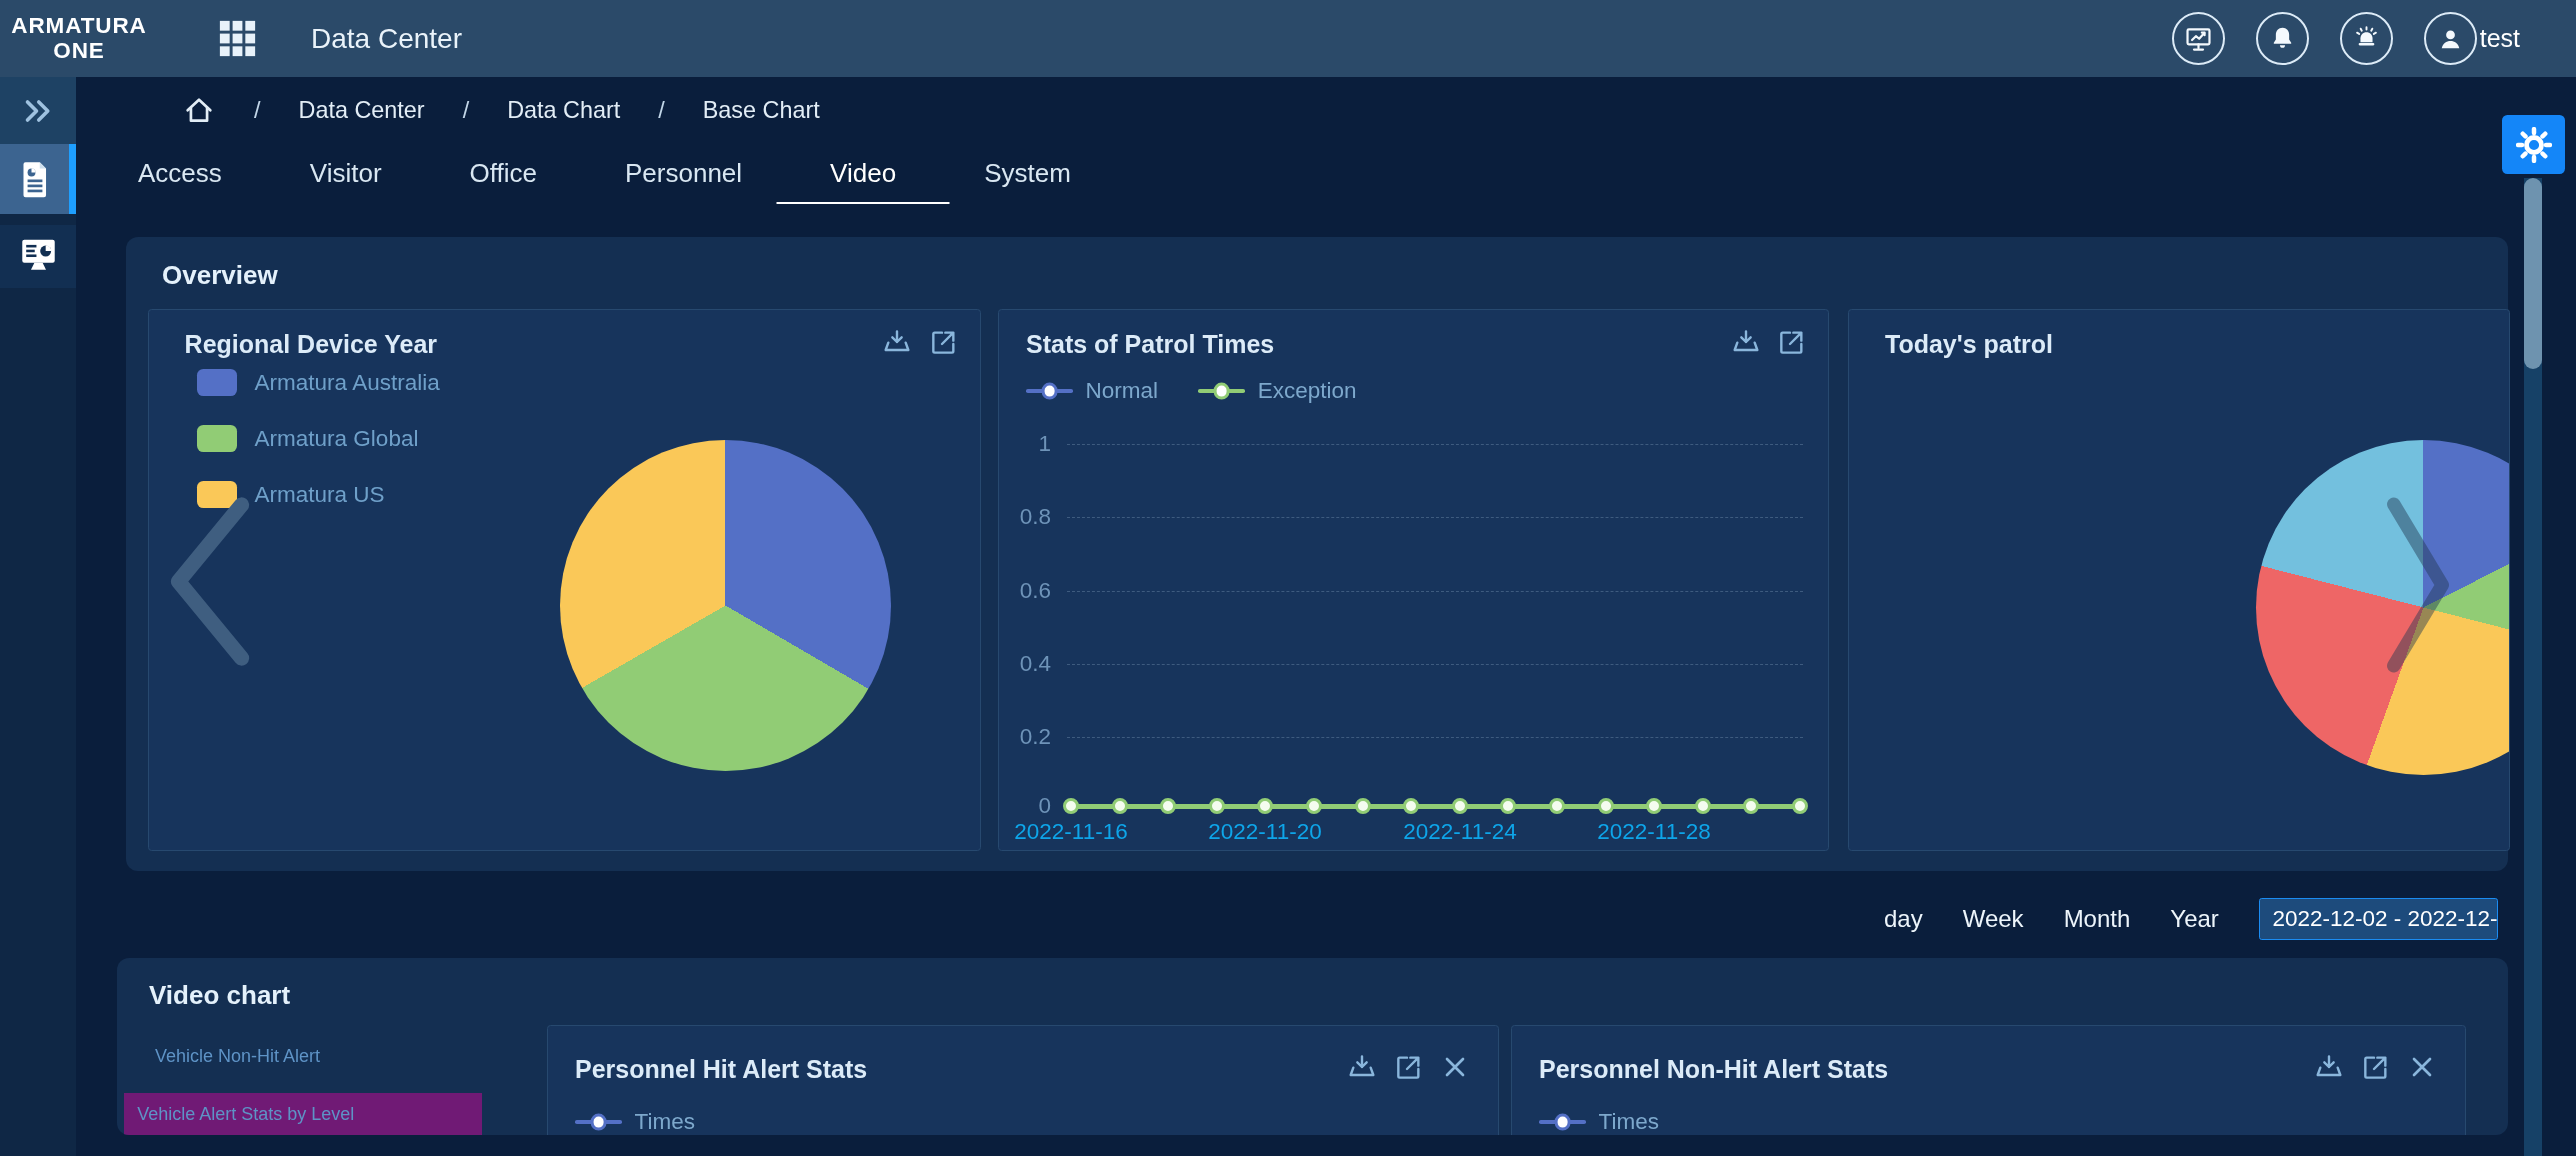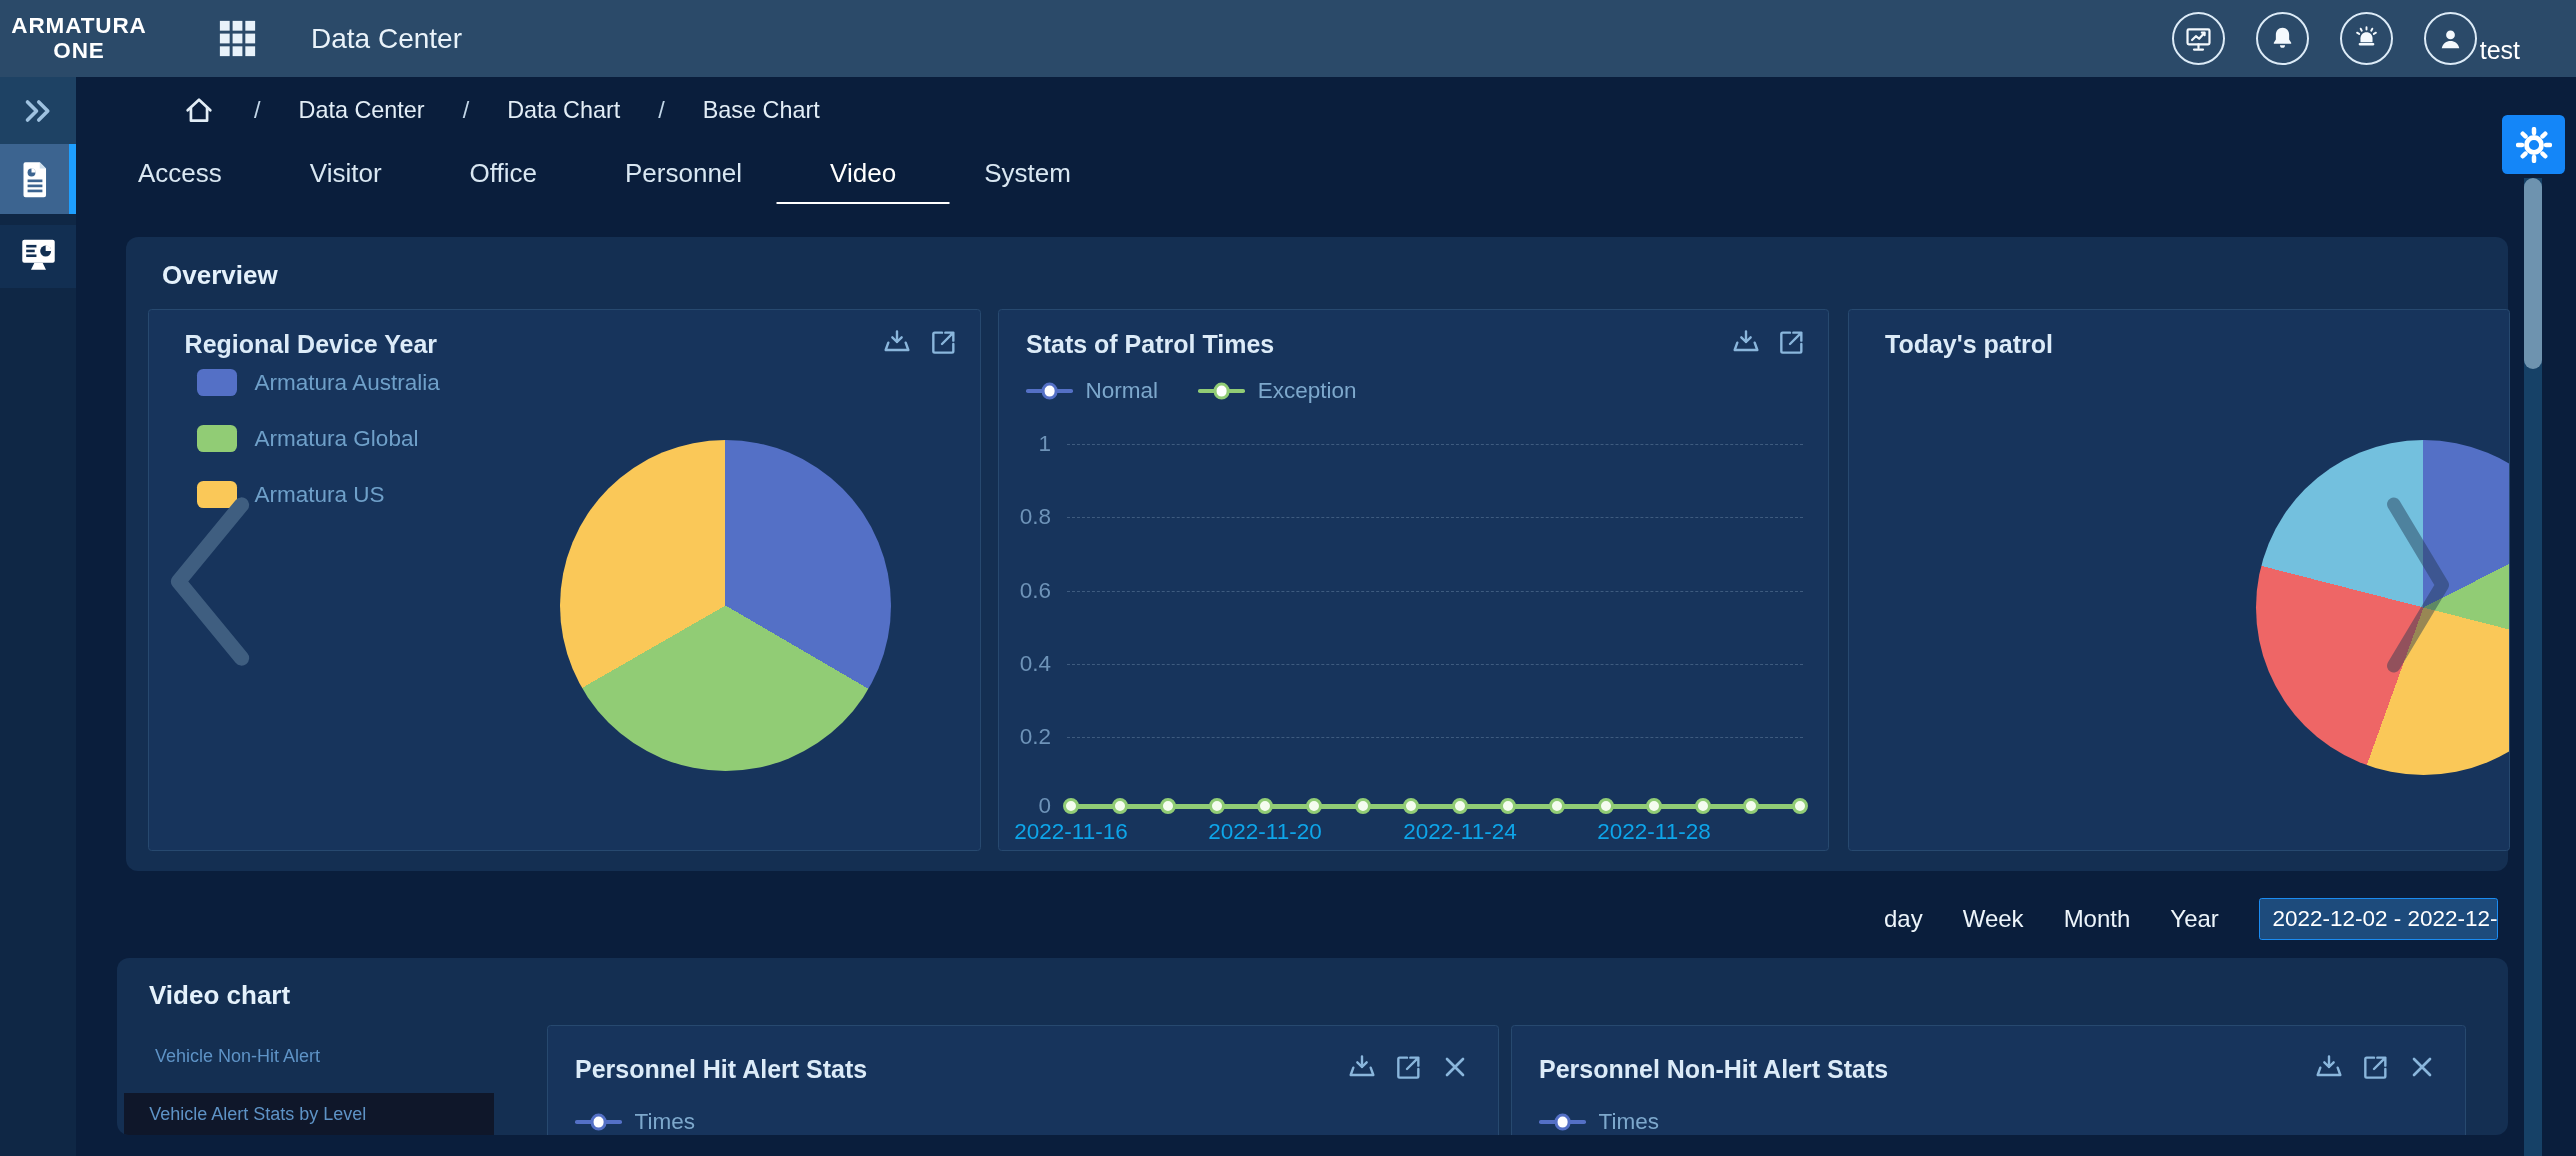--- a/index.html
+++ b/index.html
@@ -10,21 +10,21 @@
   }
   svg{display:block}
 
   
   .topbar{position:absolute;top:0;left:0;width:2576px;height:77px;background:#2b4a69;display:flex;align-items:center}
   .logo{width:158px;text-align:center;color:#ffffff;font-weight:bold;font-size:22.5px;line-height:1.08;letter-spacing:0.9px}
   .grid-btn{margin-left:56px;cursor:pointer}
   .app-title{margin-left:50px;font-size:28px;color:#eaf3fa}
   .top-actions{margin-left:auto;display:flex;align-items:center;gap:31px;padding-right:56px}
   .circle-ic{width:49px;height:49px;border:2.7px solid #dcebf7;border-radius:50%;display:flex;align-items:center;justify-content:center;cursor:pointer;color:#f4f9fd}
-  .user-chip{display:flex;align-items:flex-end;gap:3px;color:#ffffff;font-size:25px;cursor:pointer}
+  .user-chip{display:flex;align-items:center;gap:3px;color:#ffffff;font-size:25px;cursor:pointer}
 
   
   .sidebar{position:absolute;top:77px;left:0;width:76px;height:1079px;background:#0f2745}
   .expand-btn{height:67px;background:#1e4264;display:flex;align-items:center;justify-content:center;cursor:pointer;color:#9fc2e0}
   .side-item{height:70px;display:flex;align-items:center;justify-content:center;cursor:pointer}
   .side-item.active{background:#3c6490;border-right:7.2px solid #1e9fff}
   .side-item.second{height:63px;margin-top:10.8px;background:#122f52}
 
   
   .breadcrumb{position:absolute;top:77px;left:76px;height:67px;display:flex;align-items:center;gap:38px;padding-left:106px;font-size:23.4px;color:#e2edf6}
@@ -71,21 +71,21 @@
   .car-arrow{position:absolute;z-index:5;cursor:pointer}
 
   
   #filter-row{position:absolute;top:897px;left:1884px;height:43px;display:flex;align-items:center;gap:40px;font-size:24px;color:#edf5fb}
   .filter-btn{cursor:pointer}
   .date-range{width:225px;height:40px;background:#1d4b7c;border:1.8px solid #1b8cf2;border-radius:2.7px;color:#ffffff;font-size:22.5px;display:flex;align-items:center;padding-left:12.6px;overflow:hidden;white-space:nowrap;cursor:pointer}
 
   
   #video-panel{left:117px;top:958px;width:2391px;height:177px;overflow:hidden}
   .vlist-item{position:absolute;font-size:18px;color:#5e93c6;cursor:pointer}
-  .vlist-item.boxed{left:7.2px;top:135px;width:345px;height:42px;background:#0f172a;display:flex;align-items:center;padding-left:25px}
+  .vlist-item.boxed{left:7.2px;top:135px;width:345px;height:42px;background:#701a75;display:flex;align-items:center;padding-left:13px}
   .vcard{position:absolute;top:67px;height:189px;background:#17345c;border:0.9px solid #27496f;border-radius:3.6px;overflow:hidden}
   #vcard-hit{left:430px;width:950px}
   #vcard-nonhit{left:1394px;width:953px}
   .vcard .card-title{left:27px;top:29px}
   .vcard .card-actions{top:25px;right:27px}
   .vcard .line-legend{left:27px;top:83px}
 
   
   .sb-track{position:absolute;left:2524px;top:178px;width:18px;height:979px;background:#164167}
   .sb-thumb{position:absolute;left:2524px;top:178px;width:18px;height:191px;background:#6e93af;border-radius:9px;cursor:pointer}

